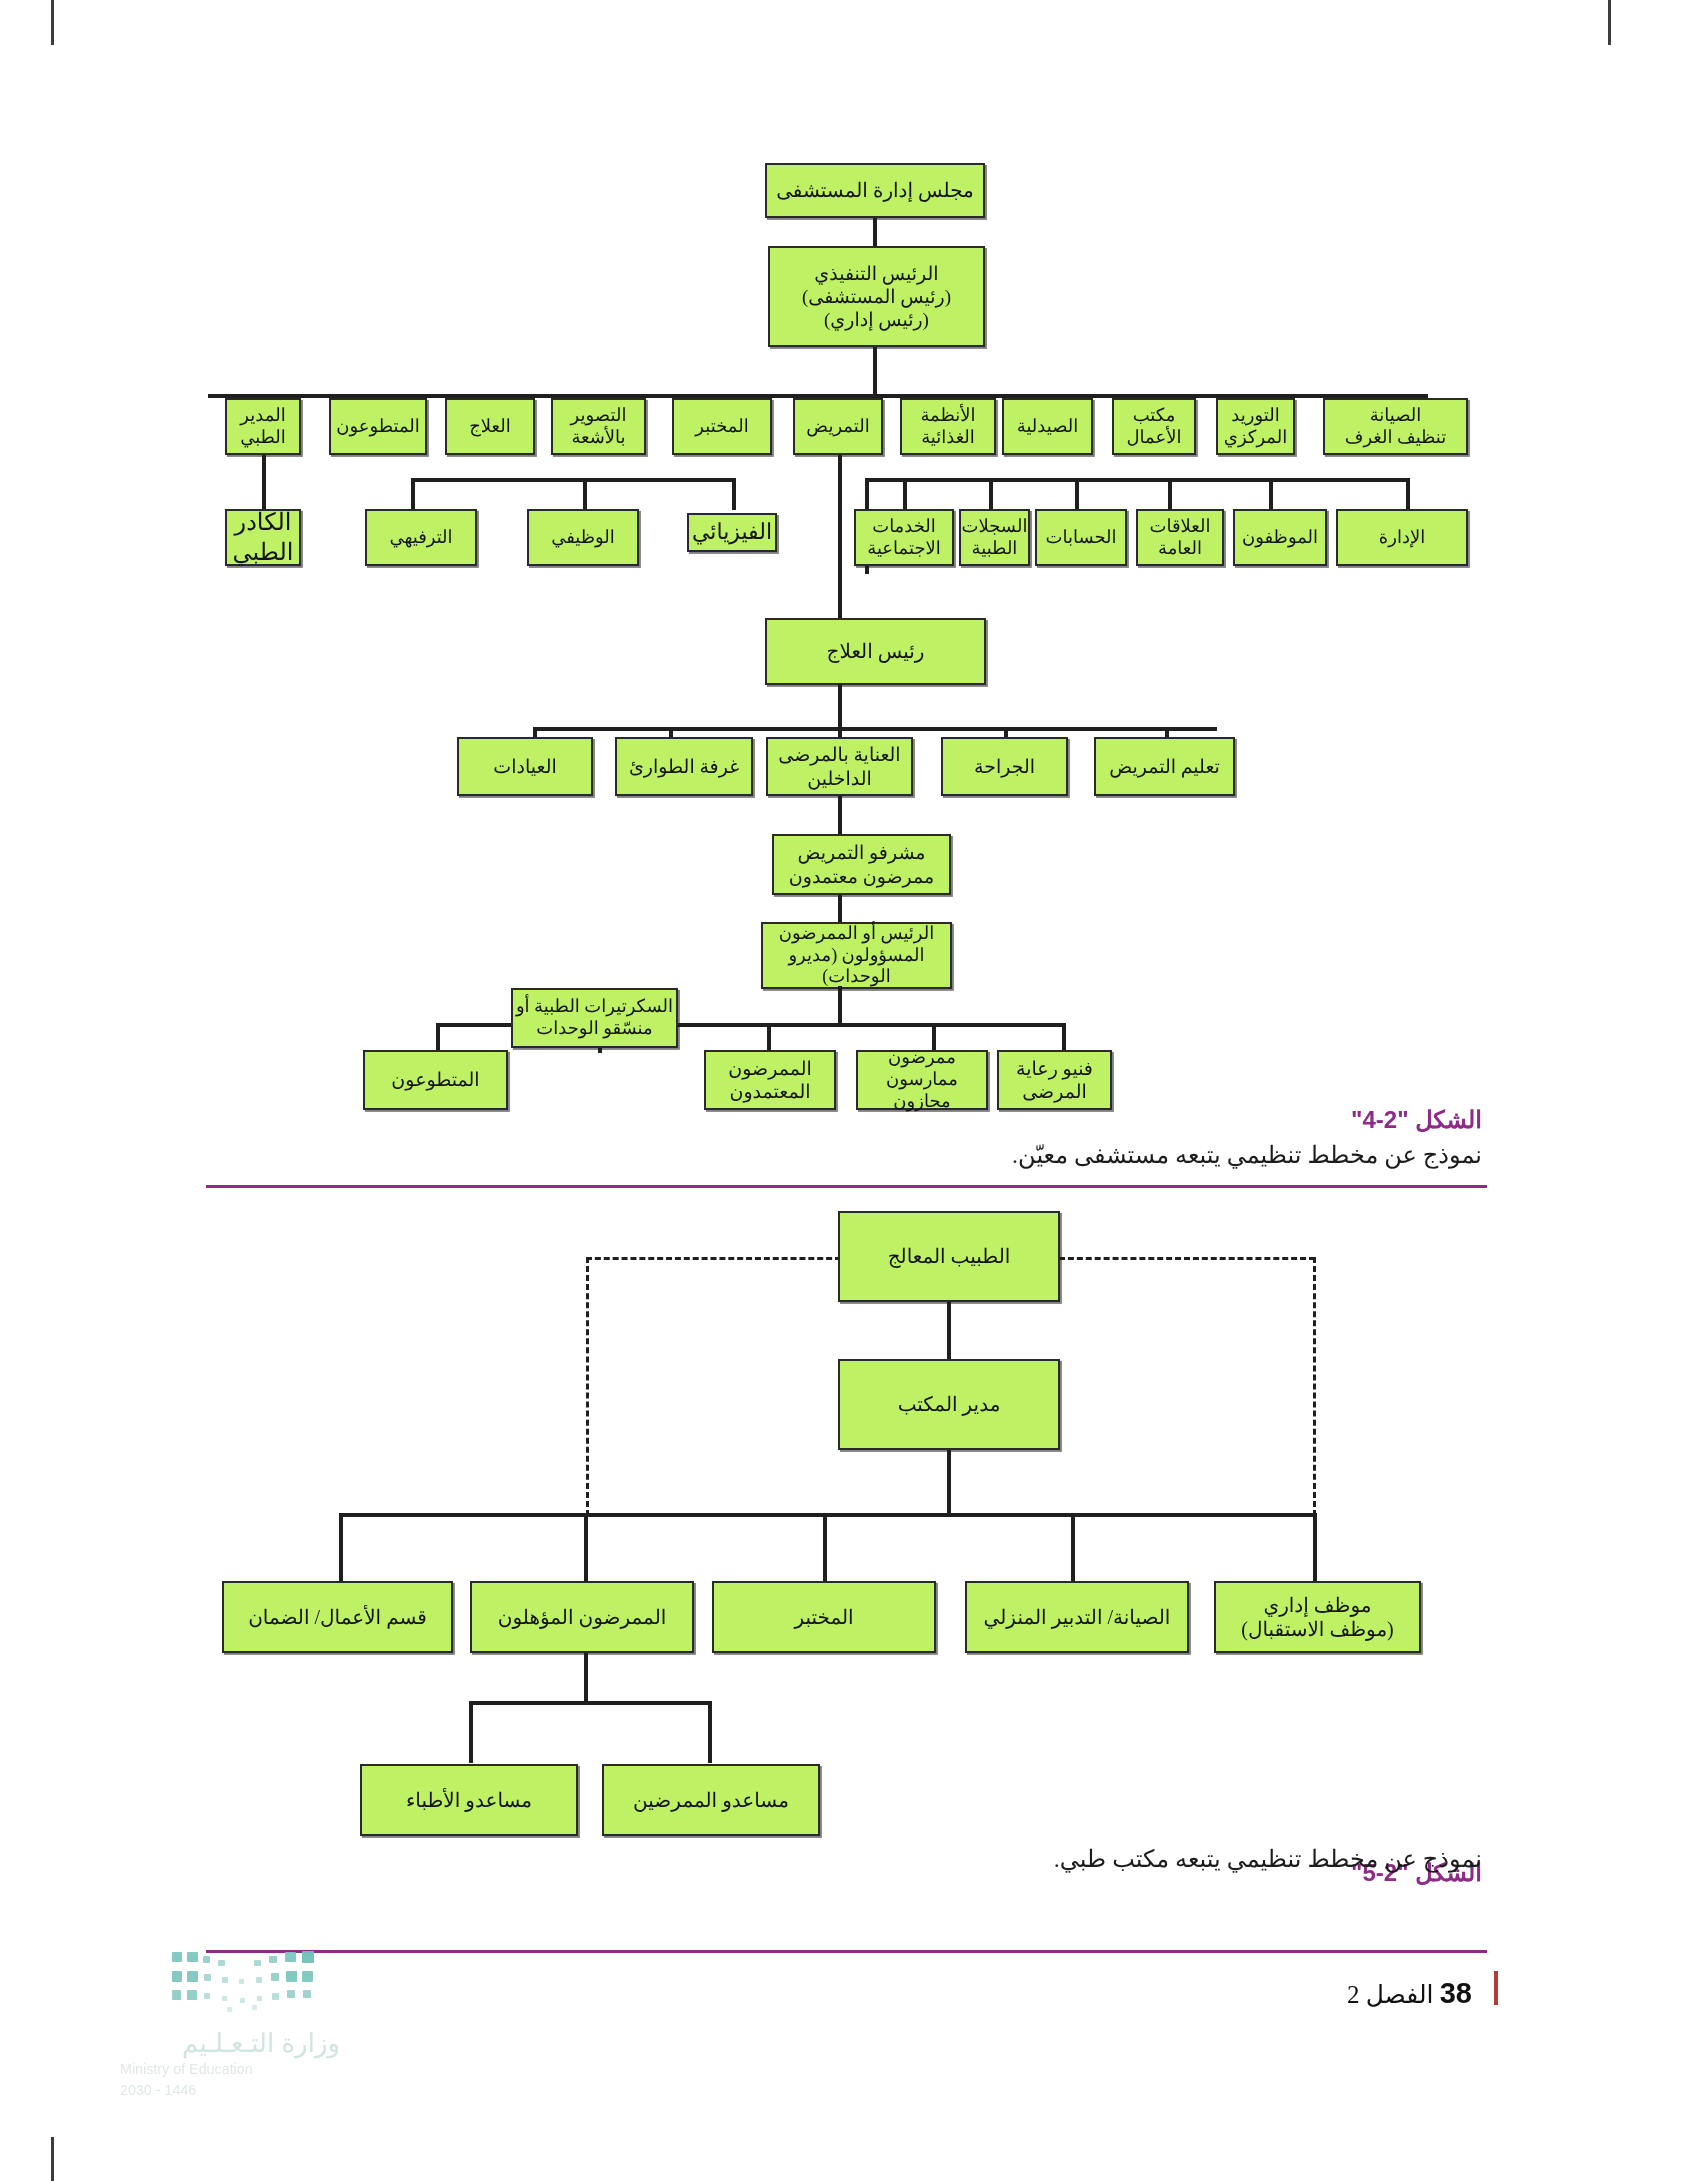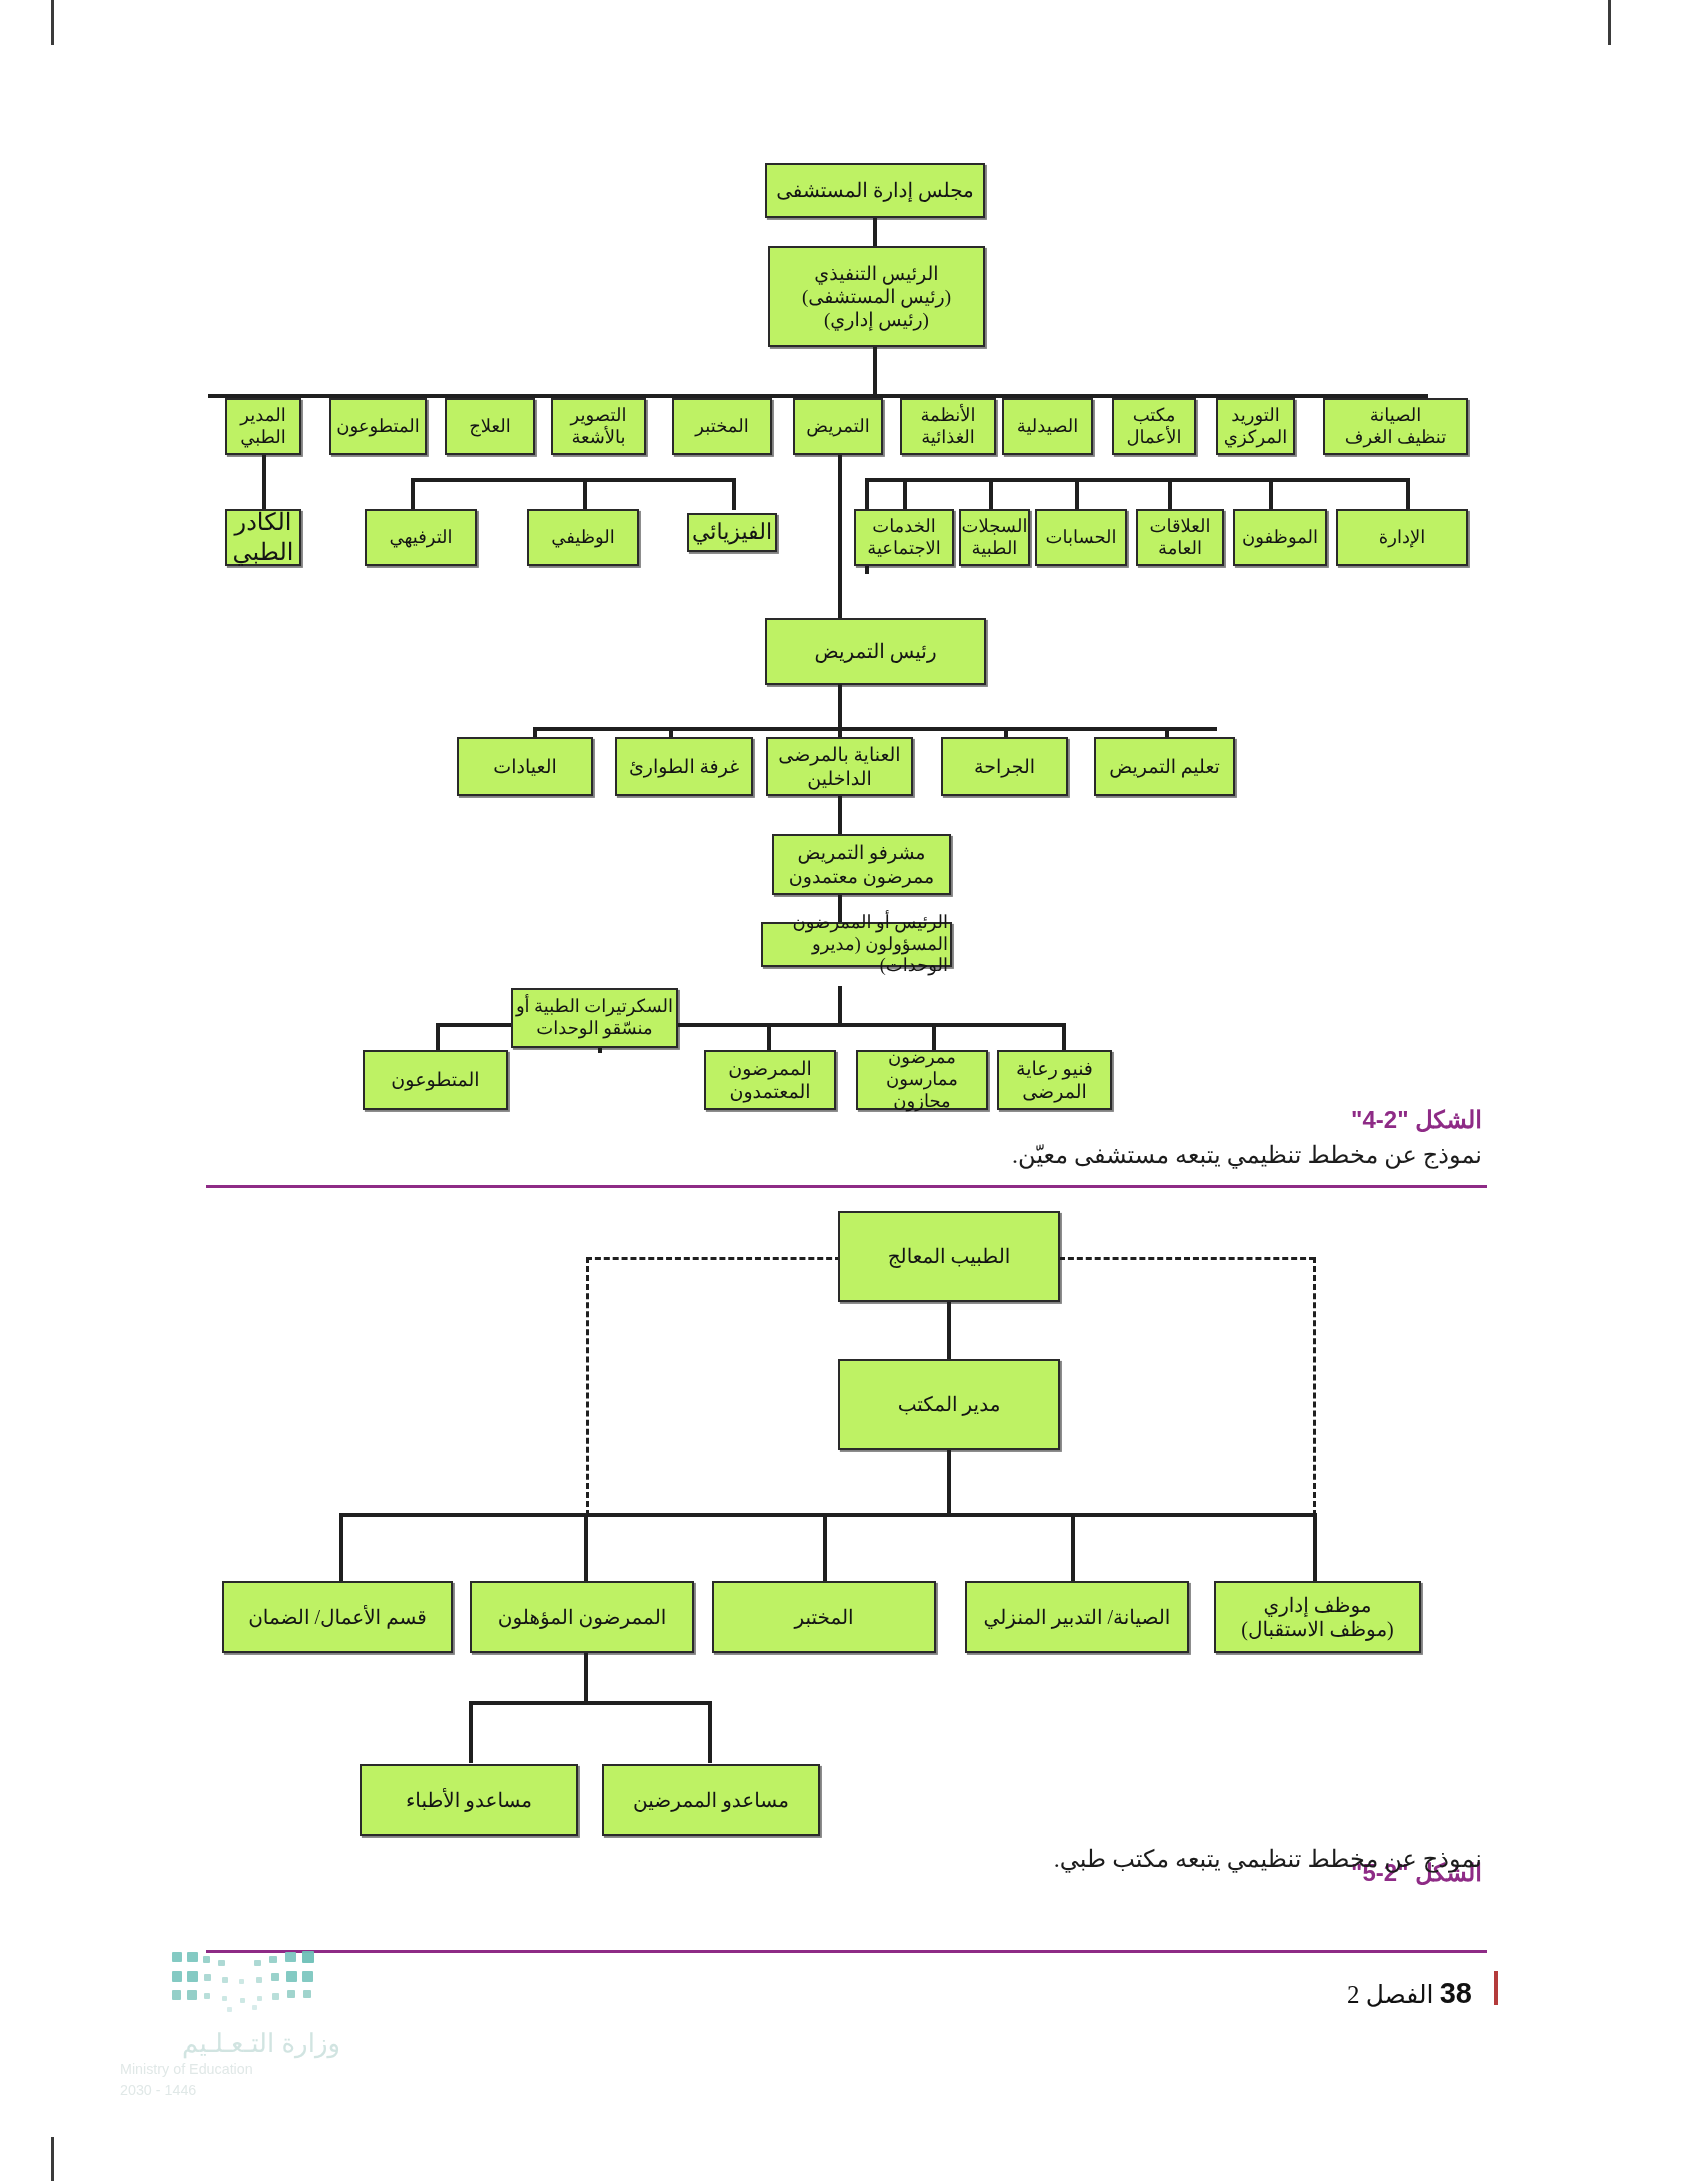--- a/index.html
+++ b/index.html
@@ -195,21 +195,21 @@
 الاجتماعية</div>
     <div class="node sh" style="left:959px;top:509px;width:71px;height:57px;font-size:18px;">السجلات
 الطبية</div>
     <div class="node sh" style="left:1035px;top:509px;width:92px;height:57px;font-size:18px;">الحسابات</div>
     <div class="node sh" style="left:1136px;top:509px;width:88px;height:57px;font-size:18px;">العلاقات
 العامة</div>
     <div class="node sh" style="left:1233px;top:509px;width:94px;height:57px;font-size:18px;">الموظفون</div>
     <div class="node sh" style="left:1336px;top:509px;width:132px;height:57px;font-size:18px;">الإدارة</div>
 
     <div class="ln vl" style="left:838px;top:455px;height:163px;"></div>
-    <div class="node sh" style="left:765px;top:618px;width:221px;height:67px;font-size:20px;">رئيس التمريض</div>
+    <div class="node sh" style="left:765px;top:618px;width:221px;height:67px;font-size:20px;">رئيس العلاج</div>
     <div class="ln vl" style="left:838px;top:684px;height:46px;"></div>
 
     <div class="ln hl" style="left:533px;top:727px;width:684px;"></div>
     <div class="ln vl" style="left:533px;top:727px;height:32px;"></div>
     <div class="ln vl" style="left:669px;top:727px;height:32px;"></div>
     <div class="ln vl" style="left:838px;top:727px;height:32px;"></div>
     <div class="ln vl" style="left:1004px;top:727px;height:32px;"></div>
     <div class="ln vl" style="left:1165px;top:727px;height:32px;"></div>
 
     <div class="node sh" style="left:457px;top:737px;width:136px;height:59px;font-size:19px;">العيادات</div>
@@ -217,21 +217,21 @@
     <div class="node sh" style="left:766px;top:737px;width:147px;height:59px;font-size:19px;">العناية بالمرضى
 الداخلين</div>
     <div class="node sh" style="left:941px;top:737px;width:127px;height:59px;font-size:19px;">الجراحة</div>
     <div class="node sh" style="left:1094px;top:737px;width:141px;height:59px;font-size:19px;">تعليم التمريض</div>
 
     <div class="ln vl" style="left:838px;top:796px;height:40px;"></div>
     <div class="node sh" style="left:772px;top:834px;width:179px;height:61px;font-size:19px;">مشرفو التمريض
 ممرضون معتمدون</div>
 
     <div class="ln vl" style="left:838px;top:895px;height:31px;"></div>
-    <div class="node sh" style="left:761px;top:922px;width:191px;height:45px;font-size:18px;text-align:right;">الرئيس أو الممرضون
+    <div class="node sh" style="left:761px;top:922px;width:191px;height:67px;font-size:18px;">الرئيس أو الممرضون
 المسؤولون (مديرو الوحدات)</div>
 
     <div class="ln vl" style="left:838px;top:986px;height:40px;"></div>
     <div class="ln hl" style="left:436px;top:1023px;width:626px;"></div>
     <div class="ln vl" style="left:436px;top:1023px;height:30px;"></div>
     <div class="ln vl" style="left:598px;top:1023px;height:30px;"></div>
     <div class="ln vl" style="left:767px;top:1023px;height:30px;"></div>
     <div class="ln vl" style="left:932px;top:1023px;height:30px;"></div>
     <div class="ln vl" style="left:1062px;top:1023px;height:30px;"></div>
 

